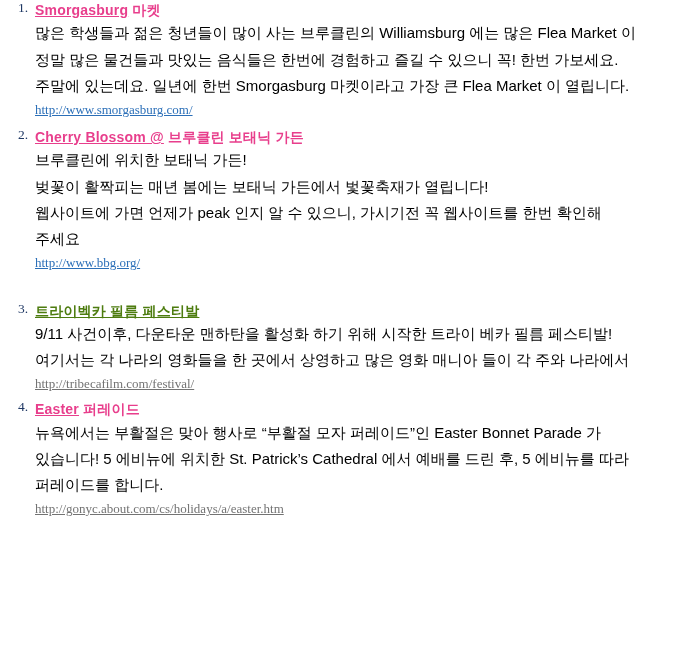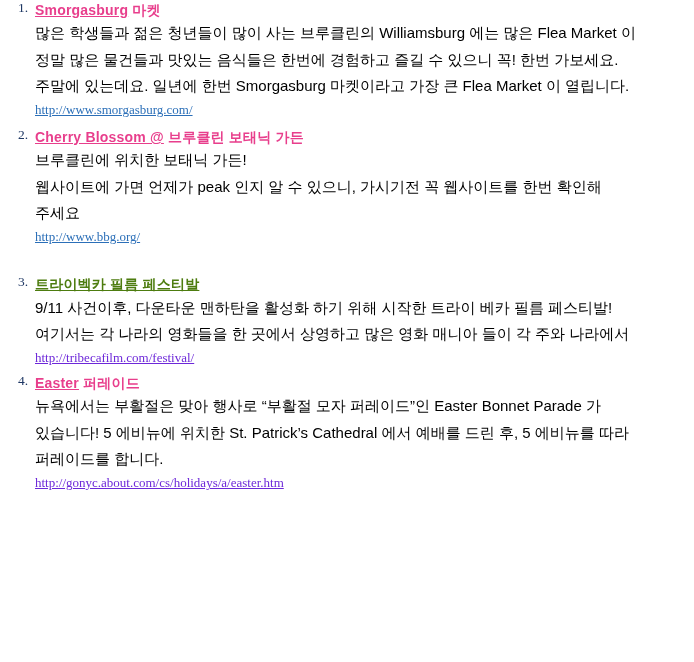--- a/index.html
+++ b/index.html
@@ -61,21 +61,21 @@
   }
   .link {
     display: inline-block;
     font-size: 13px;
     color: #2b6fb8;
     text-decoration: underline;
     font-family: "Liberation Serif", serif;
     line-height: 1.7;
   }
   .link.purple {
-    color: #6d28d9;
+    color: #737373;
   }
   .gap-sm { height: 6px; }
   .gap-lg { height: 26px; }
   .spacer-1 { height: 4px; }
 </style>
 </head>
 <body>
 
 <div class="page">
 
@@ -94,20 +94,21 @@
 
   <div class="gap-sm"></div>
 
   <div class="item">
     <span class="item-num">2.</span>
     <div class="heading pink">
       <span class="uline">Cherry Blossom @</span><span> 브루클린 보태닉 가든</span>
     </div>
     <div class="body-text">
       <p>브루클린에 위치한 보태닉 가든!</p>
+      <p>벚꽃이 활짝피는 매년 봄에는 보태닉 가든에서 벛꽃축재가 열립니다!</p>
       <p>웹사이트에 가면 언제가 peak 인지 알 수 있으니, 가시기전 꼭 웹사이트를 한번 확인해</p>
       <p>주세요</p>
     </div>
     <a class="link" href="#">http://www.bbg.org/</a>
   </div>
 
   <div class="gap-lg"></div>
 
   <div class="item">
     <span class="item-num">3.</span>

